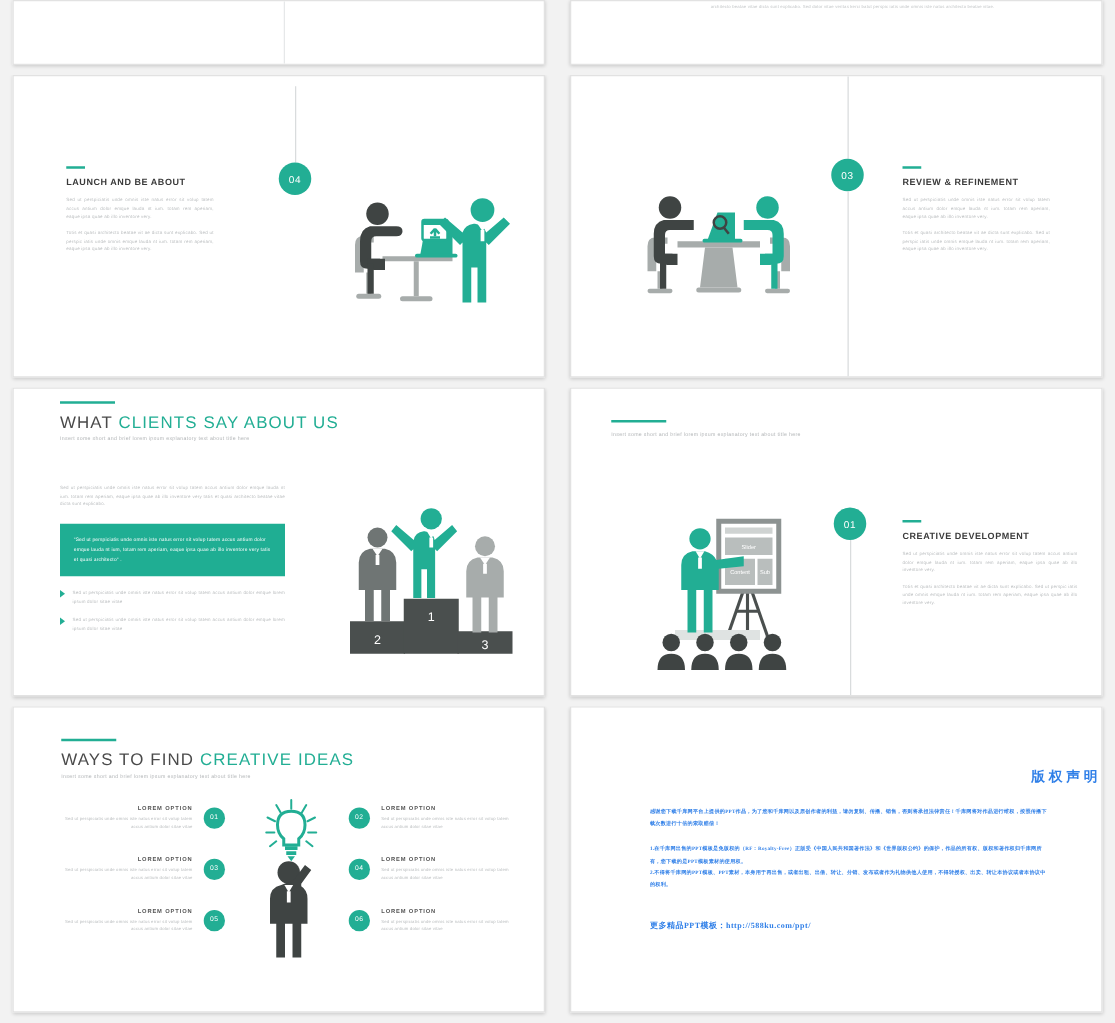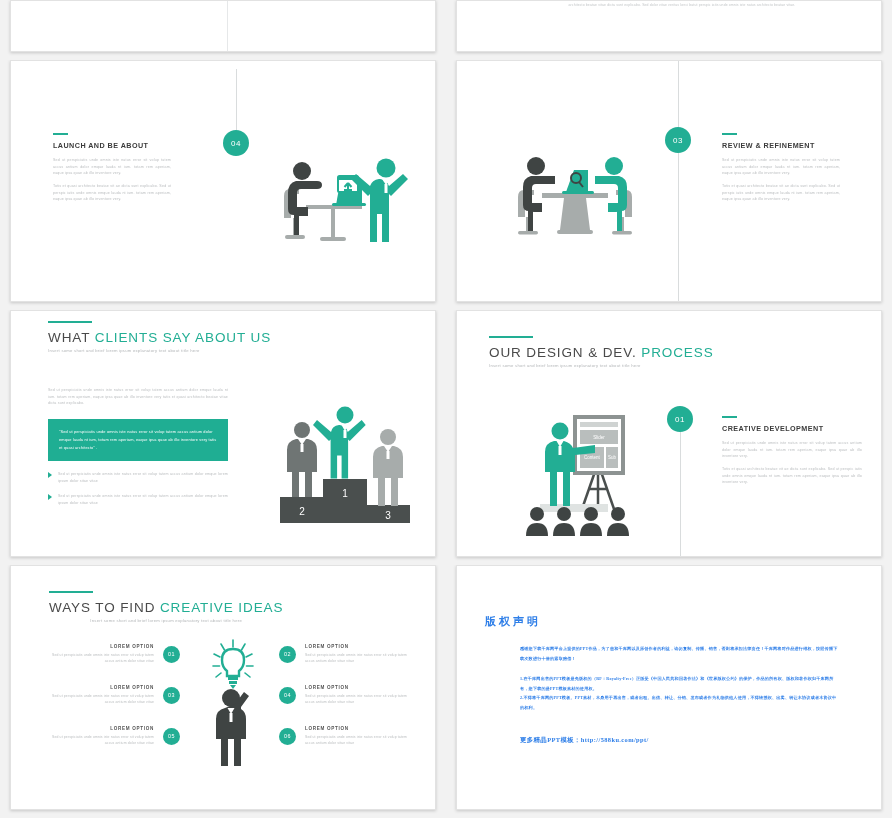--- a/index.html
+++ b/index.html
@@ -89,34 +89,34 @@
   
   .s-process .hdr { position: absolute; left: 32px; top: 25px; }
   .s-process .hdr .rule { width: 44px; margin-bottom: 7px; }
   .s-process .art { position: absolute; left: 63px; top: 90px; }
   .s-process .badge-wrap { position: absolute; left: 210px; top: 95px; display:flex; flex-direction:column; align-items:center; }
   .s-process .stem { height: 160px; }
   .s-process .txtblock { position: absolute; left: 265px; top: 105px; width: 140px; }
   .s-process .rule2 { width: 15px; margin-bottom: 6px; }
 
   
-  .s-ideas .hdr { position: absolute; left: 38px; top: 25px; text-align: center; }
+  .s-ideas .hdr { position: absolute; left: 38px; top: 25px; }
   .s-ideas .hdr .rule { width: 44px; margin-bottom: 7px; }
   .s-ideas .opt-title { font-size: 4.6px; letter-spacing:.7px; color: #555; font-weight: 700; margin-bottom: 3px; }
   .s-ideas .opt-body { font-size: 3.4px; line-height: 1.9; color: #b9bcbe; letter-spacing:.15px; }
   .s-ideas .row-l { position: absolute; display: flex; align-items: center; gap: 9px; }
   .s-ideas .row-r { position: absolute; display: flex; align-items: center; gap: 9px; }
   .s-ideas .row-l .txt { width: 105px; text-align: right; }
   .s-ideas .row-r .txt { width: 105px; text-align: left; }
   .s-ideas .art { position: absolute; left: 196px; top: 72px; }
 
   
   .s-cn { padding: 0; }
   .s-cn .cn-title {
-    position: absolute; left: 0; right: 0; top: 48px; text-align: left;
+    position: absolute; left: 0; right: 0; top: 48px; text-align: right;
     color: #2f7fe8; font-size: 11px; font-weight: 700; letter-spacing: 3px;
     font-family: "Liberation Serif", serif;
     padding-left: 28px;
   }
   .s-cn .cn-p {
     position: absolute; left: 63px; right: 42px;
     color: #2f7fe8; font-size: 4.1px; line-height: 2.35; letter-spacing: .2px;
     font-family: "Liberation Serif", serif; font-weight: 700;
   }
   .s-cn .p1 { top: 78px; }
@@ -303,23 +303,20 @@
         </svg>
       </div>
     </div>
   </div>
 
   <div class="cell">
     <div class="slide s-process">
 
       <div class="hdr">
         <div class="accent-rule rule"></div>
-        <div class="big-title">
-          <span>OUR DESIGN &amp; DEV. </span><span class="teal">PROCESS</span>
-        </div>
         <div class="sub-title">Insert some short and brief lorem ipsum explanatory text about title here</div>
       </div>
 
       <div class="art">
         <svg width="140" height="140" viewBox="0 0 140 140">
 
           <line x1="78" y1="62" x2="62" y2="108" stroke="#4a4f4e" stroke-width="2.5"></line>
           <line x1="78" y1="62" x2="94" y2="108" stroke="#4a4f4e" stroke-width="2.5"></line>
           <line x1="78" y1="62" x2="78" y2="106" stroke="#4a4f4e" stroke-width="2.5"></line>
           <line x1="68" y1="88" x2="88" y2="88" stroke="#4a4f4e" stroke-width="2.5"></line>

